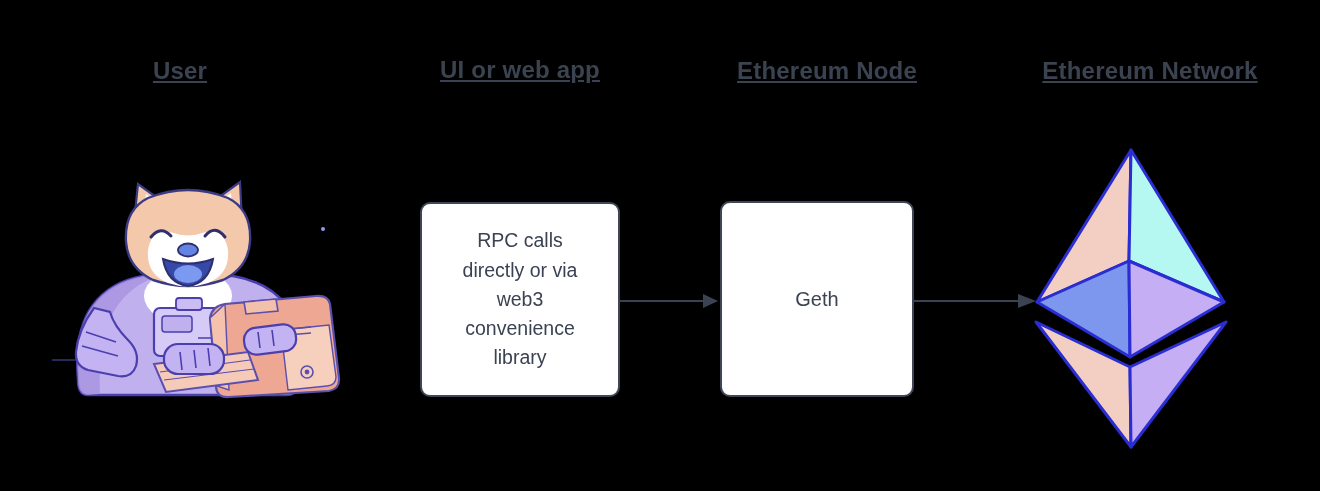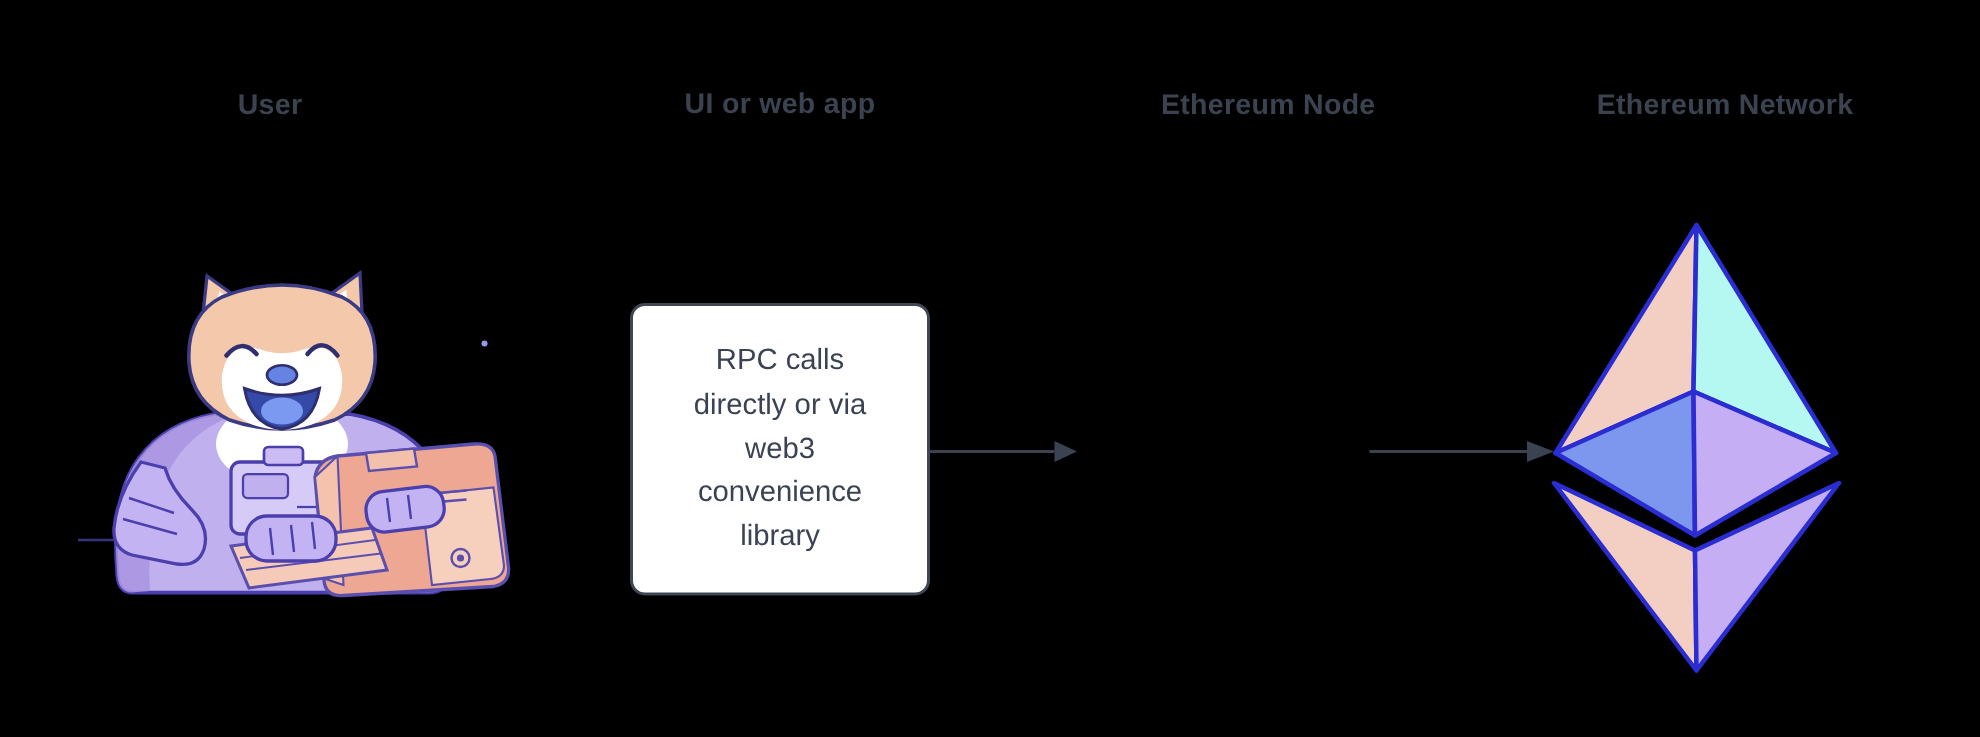--- a/index.html
+++ b/index.html
@@ -17,22 +17,22 @@
   }
   *{margin:0;padding:0;box-sizing:border-box}
   html,body{background:var(--background);}
   body{font-family:"Liberation Sans","DejaVu Sans",sans-serif;}
   .canvas{
     position:relative;width:1320px;height:491px;background:var(--background);
     overflow:hidden;
   }
   .col-header{
     position:absolute;top:57px;height:28px;
-    color:var(--heading-text);font-size:19px;font-weight:bold;
-    text-align:center;line-height:28px;letter-spacing:.2px;
+    color:var(--heading-text);font-size:24px;font-weight:bold;
+    text-align:center;line-height:28px;letter-spacing:.2px;text-decoration:underline;
   }
   .h-user{left:80px;width:200px;}
   .h-webapp{left:420px;width:200px;top:56px;}
   .h-node{left:717px;width:200px;text-align:right;}
   .h-network{left:1030px;width:240px;}
   .flow-box{
     position:absolute;background:var(--box-bg);
     border:2px solid var(--box-border);border-radius:10px;
     display:flex;align-items:center;justify-content:center;
     color:var(--box-text);text-align:center;
@@ -113,20 +113,23 @@
 
   <div class="flow-box box-webapp">
     <span>RPC calls directly or via web3 convenience library</span>
   </div>
 
   <svg class="arrow-svg arrow-1" viewBox="0 0 101 18" aria-hidden="true">
     <line x1="1" y1="9" x2="84" y2="9" style="stroke:var(--arrow)" stroke-width="2"></line>
     <polygon points="84,2 99,9 84,16" style="fill:var(--arrow)"></polygon>
   </svg>
 
+  <div class="flow-box box-node">
+    <span>Geth</span>
+  </div>
 
   <svg class="arrow-svg arrow-2" viewBox="0 0 126 18" aria-hidden="true">
     <line x1="1" y1="9" x2="106" y2="9" style="stroke:var(--arrow)" stroke-width="2"></line>
     <polygon points="106,2 124,9 106,16" style="fill:var(--arrow)"></polygon>
   </svg>
 
   <svg class="eth-svg" viewBox="0 0 200 310" aria-hidden="true">
     <g stroke-width="3" stroke-linejoin="round" style="stroke:var(--eth-outline)">
       <polygon points="101,5 7,157 99,116" style="fill:var(--eth-peach)"></polygon>
       <polygon points="101,5 194,157 99,116" style="fill:var(--eth-cyan)"></polygon>

